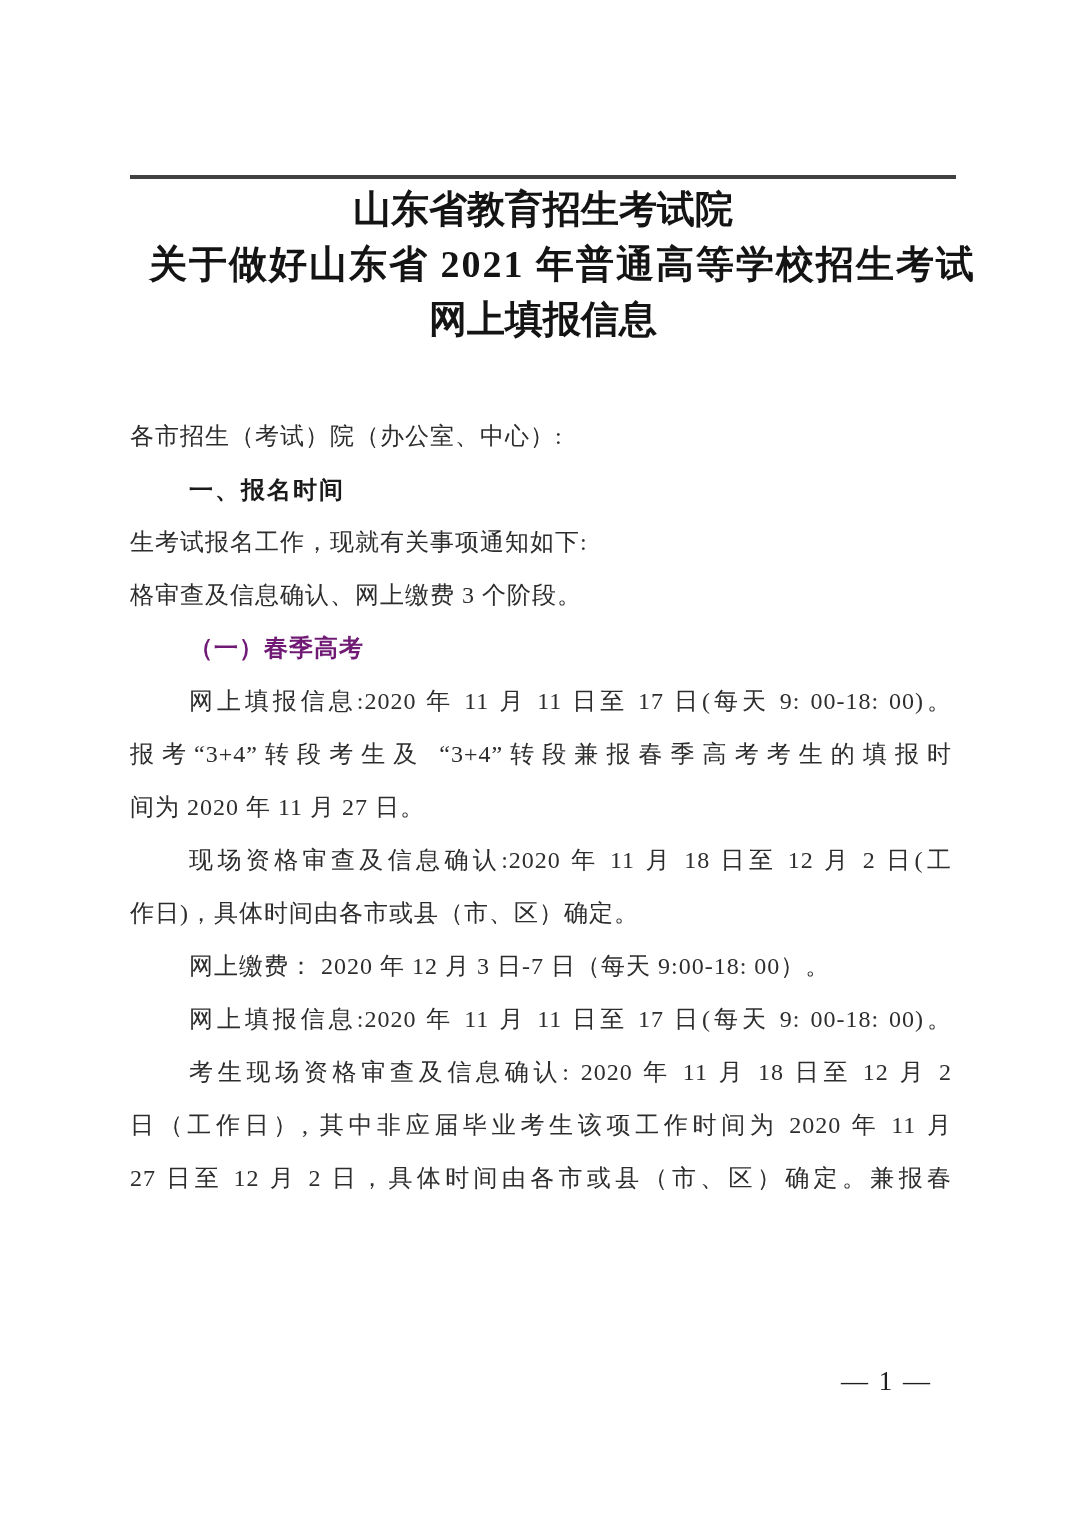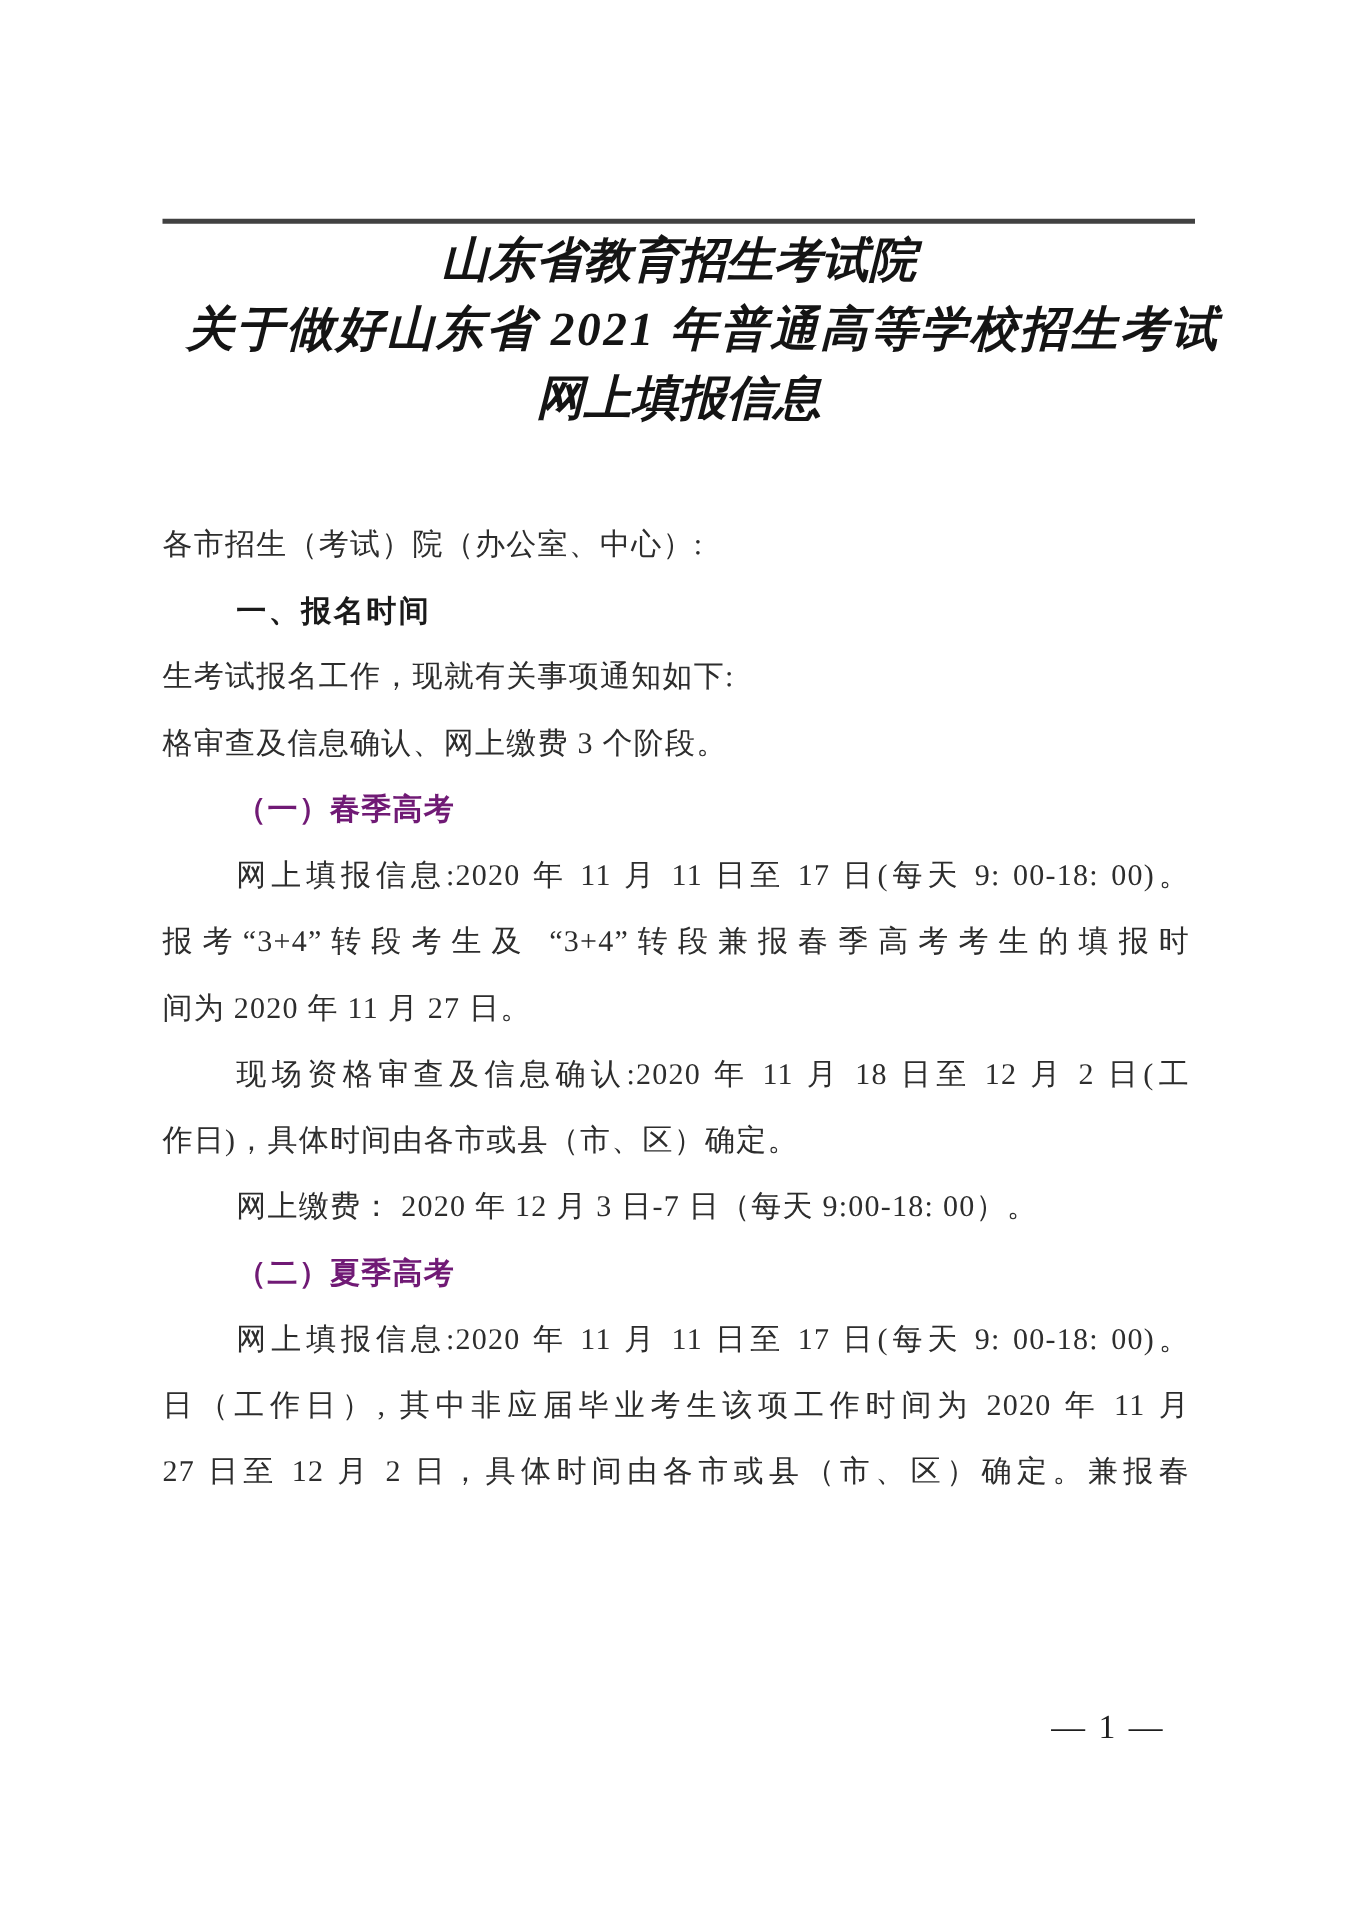--- a/index.html
+++ b/index.html
@@ -24,21 +24,21 @@
     position: absolute;
     left: 110px;
     width: 866px;
     top: 182px;
     text-align: center;
     font-weight: bold;
     color: #141414;
     font-size: 38px;
     line-height: 55px;
   }
-  .t-line { white-space: nowrap; font-style: italic; }
+  .t-line { white-space: nowrap; }
   .t-wide { letter-spacing: 2px; text-align: right; }
   .body-wrap {
     position: absolute;
     left: 130px;
     top: 410px;
     width: 822px;
     font-size: 24px;
     color: #2d2d2d;
     letter-spacing: 1px;
   }
@@ -90,21 +90,21 @@
       <div class="line h-black indent">一、报名时间</div>
       <div class="line body">生考试报名工作，现就有关事项通知如下:</div>
       <div class="line body">格审查及信息确认、网上缴费 3 个阶段。</div>
       <div class="line h-kai indent">（一）春季高考</div>
       <div class="line body indent full">网上填报信息:2020 年 11 月 11 日至 17 日(每天 9: 00-18: 00)。</div>
       <div class="line body full">报考“3+4”转段考生及 “3+4”转段兼报春季高考考生的填报时</div>
       <div class="line body">间为 2020 年 11 月 27 日。</div>
       <div class="line body indent full">现场资格审查及信息确认:2020 年 11 月 18 日至 12 月 2 日(工</div>
       <div class="line body">作日)，具体时间由各市或县（市、区）确定。</div>
       <div class="line body indent">网上缴费： 2020 年 12 月 3 日-7 日（每天 9:00-18: 00）。</div>
-      <div class="line h-kai indent">（二）夏季高考</div>
       <div class="line body indent full">网上填报信息:2020 年 11 月 11 日至 17 日(每天 9: 00-18: 00)。</div>
+      <div class="line body indent full">考生现场资格审查及信息确认: 2020 年 11 月 18 日至 12 月 2</div>
       <div class="line body full">日（工作日）, 其中非应届毕业考生该项工作时间为 2020 年 11 月</div>
       <div class="line body full">27 日至 12 月 2 日，具体时间由各市或县（市、区）确定。兼报春</div>
     </div>
 
   <div class="pagenum">— 1 —</div>
 
 </div>
 
 </body></html>

